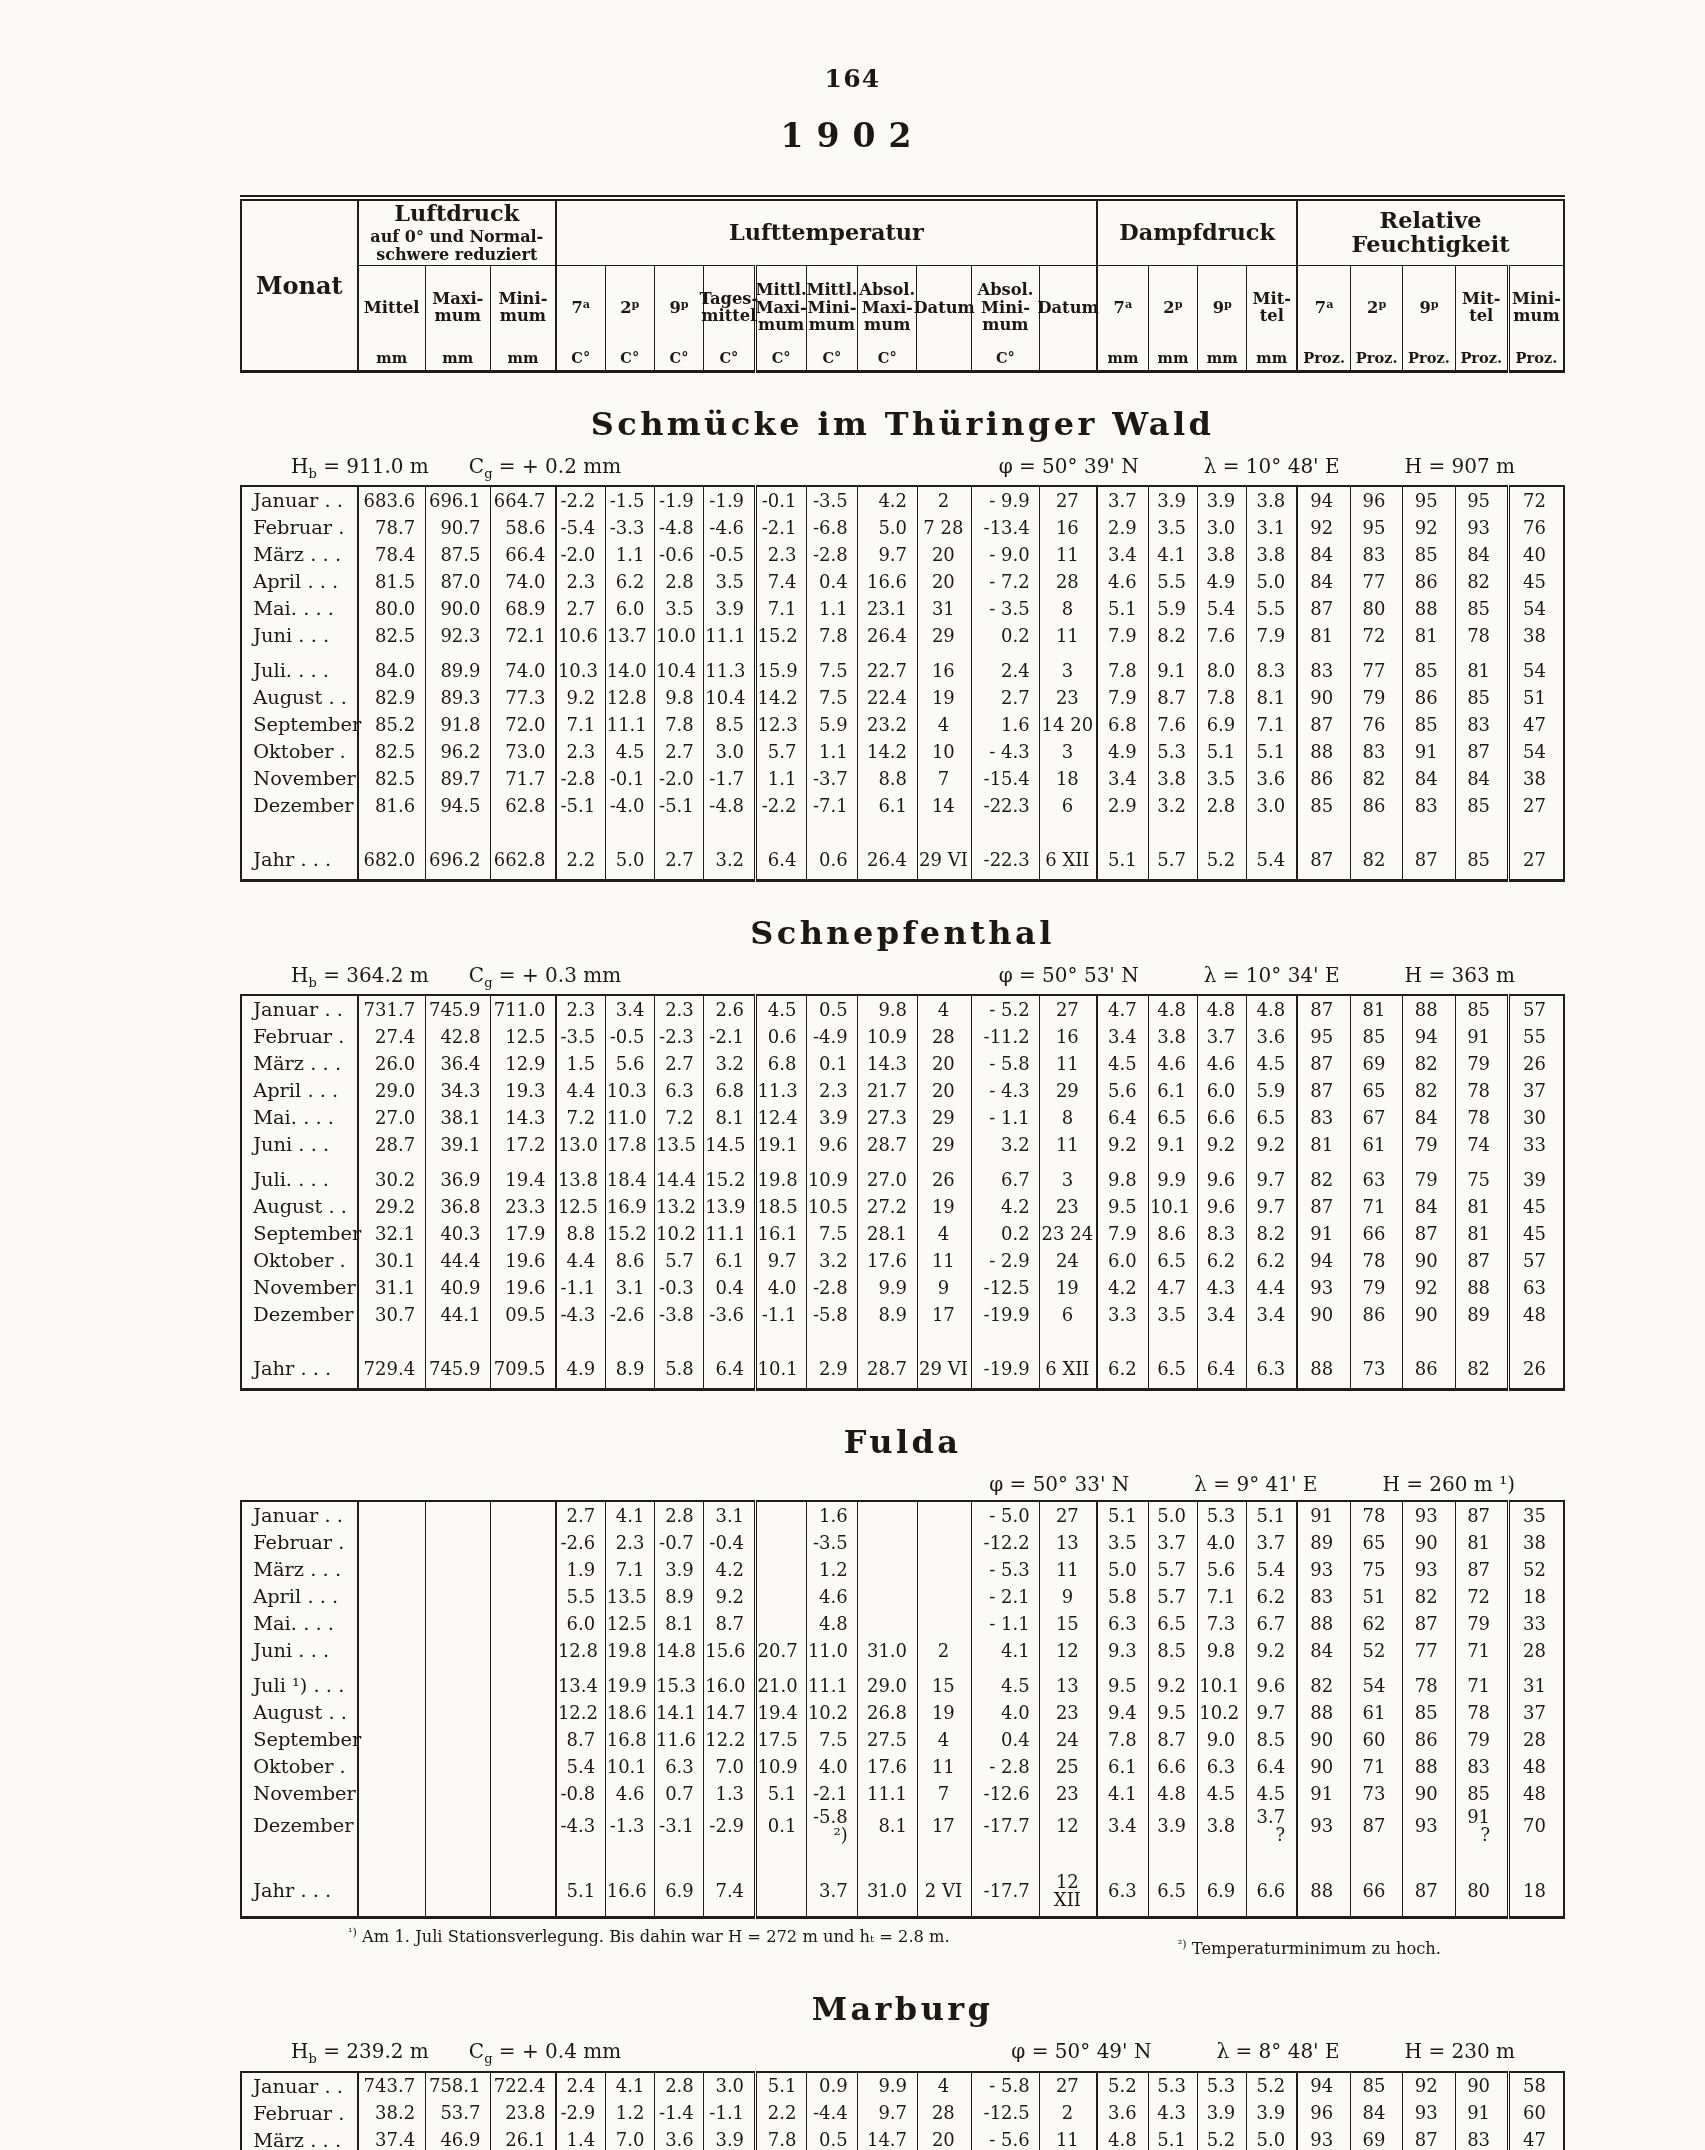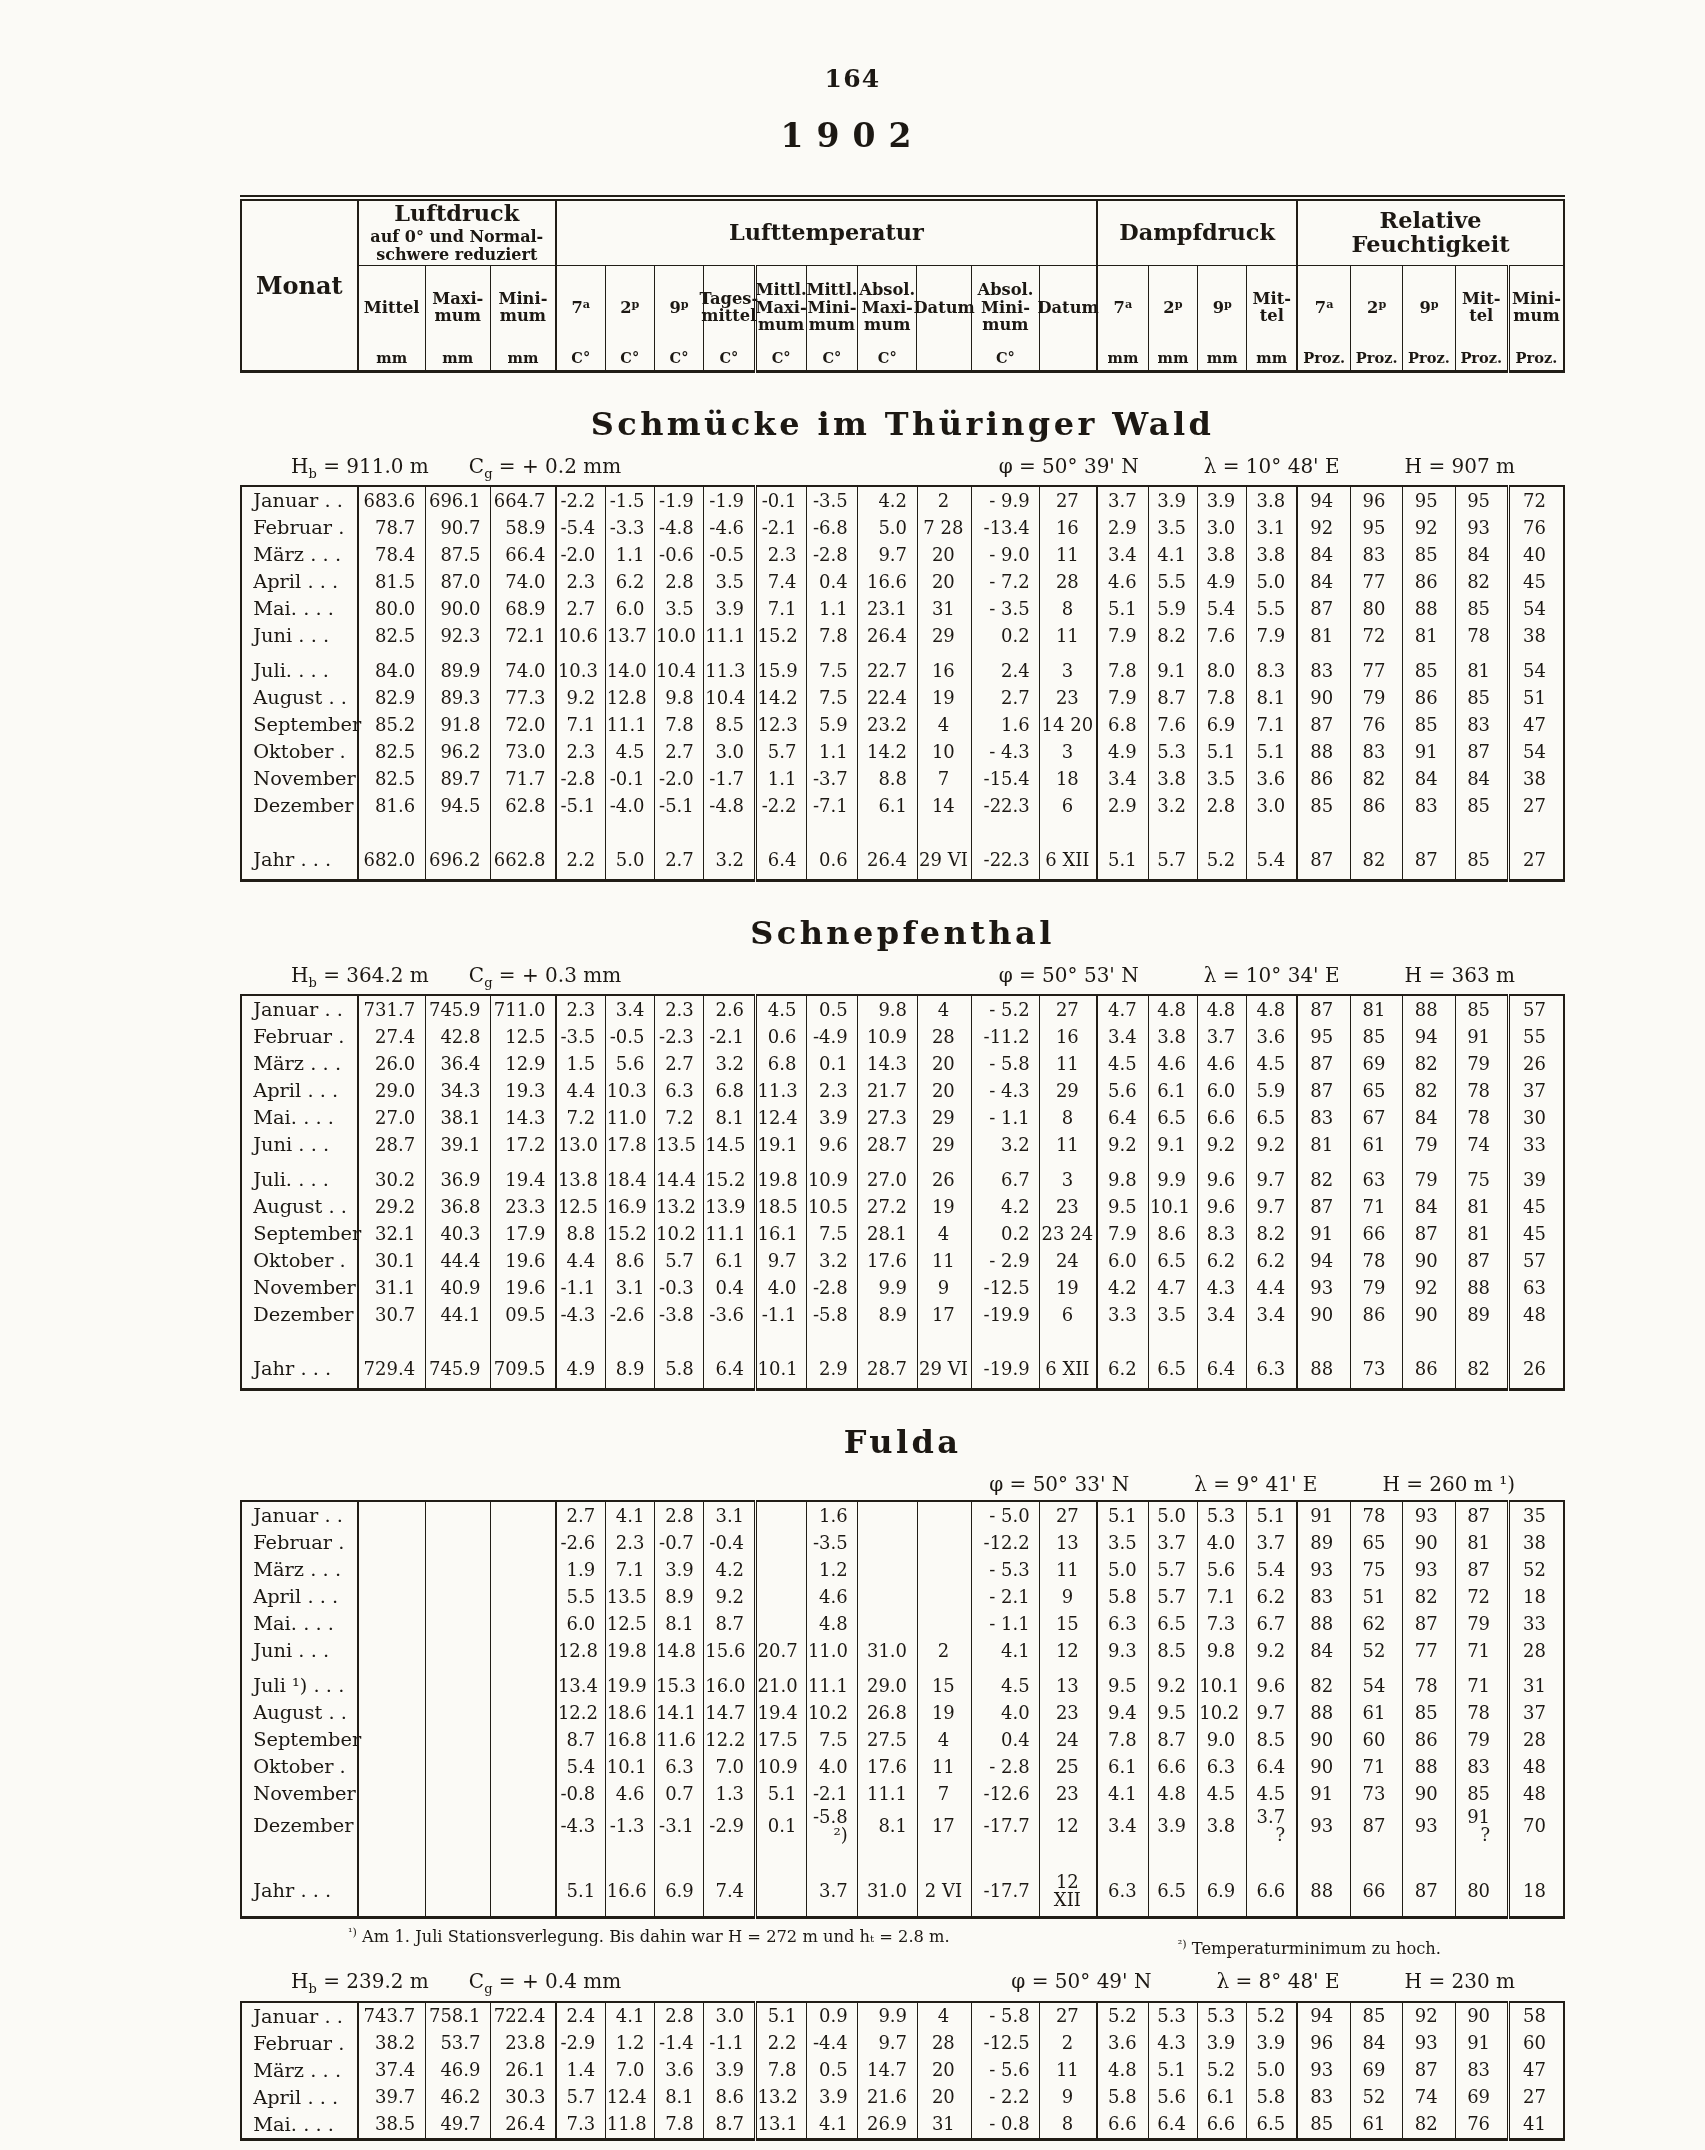--- a/index.html
+++ b/index.html
@@ -318,21 +318,21 @@
           <td class="c17">94</td>
           <td class="c18">96</td>
           <td class="c19">95</td>
           <td class="c20">95</td>
           <td class="c21">72</td>
         </tr>
         <tr>
           <td class="lbl">Februar .</td>
           <td class="c0">78.7</td>
           <td class="c1">90.7</td>
-          <td class="c2">58.9</td>
+          <td class="c2">58.6</td>
           <td class="c3">-5.4</td>
           <td class="c4">-3.3</td>
           <td class="c5">-4.8</td>
           <td class="c6">-4.6</td>
           <td class="c7">-2.1</td>
           <td class="c8">-6.8</td>
           <td class="c9">5.0</td>
           <td class="c10">7 28</td>
           <td class="c11">-13.4</td>
           <td class="c12">16</td>
@@ -1361,20 +1361,21 @@
         </tr>
       </tbody>
     </table>
   <div class="fnrow">
     <span class="fn1"><sup>¹)</sup> <span>Am 1. Juli Stationsverlegung.  Bis dahin war H = 272 m und hₜ = 2.8 m.</span></span>
     <span class="fn2"><sup>²)</sup> <span>Temperaturminimum zu hoch.</span></span>
   </div>
 </section>
 
 <section>
+  <h2 class="stitle">Marburg</h2>
   <div class="sinfo">
     <span class="ileft">
       <span><span>H</span><sub>b</sub> <span>= 239.2 m</span></span>
       <span><span>C</span><sub>g</sub> <span>= + 0.4 mm</span></span>
     </span>
     <span class="iright">
       <span>φ = 50° 49' N</span>
       <span>λ = 8° 48' E</span>
       <span>H = 230 m</span>
     </span>

